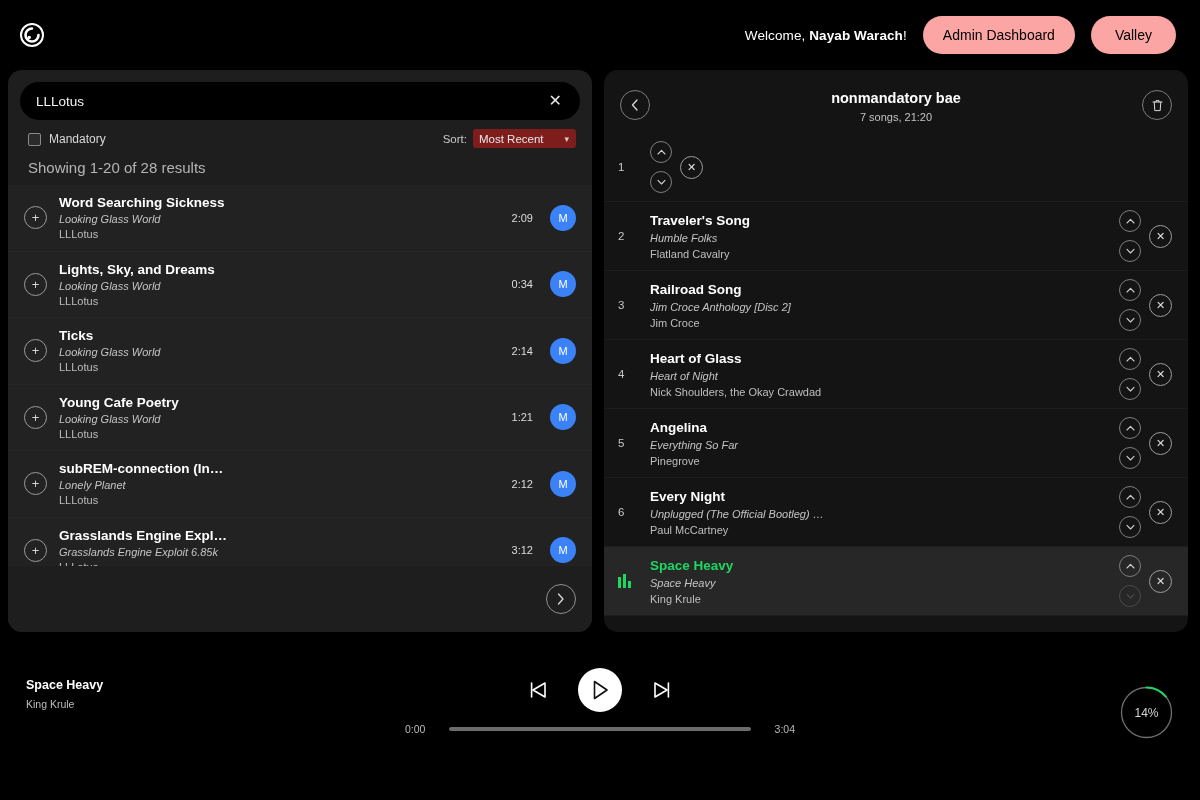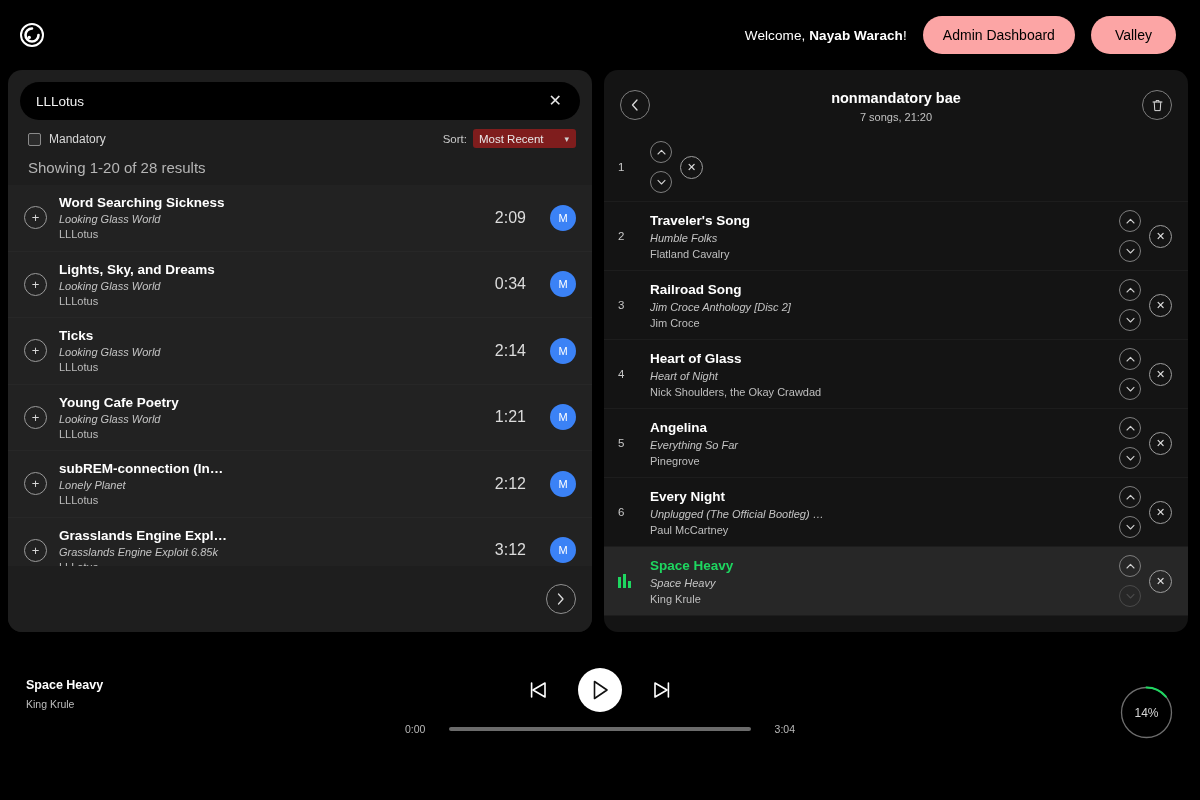--- a/index.html
+++ b/index.html
@@ -220,24 +220,24 @@
     margin-bottom: 3px;
   }
   .s-artist {
     font-size: 11px;
     color: #bdbdbd;
     white-space: nowrap;
     overflow: hidden;
     text-overflow: ellipsis;
   }
   .s-dur {
-    font-size: 16px;
+    font-size: 11px;
     color: #dcdcdc;
     flex: 0 0 auto;
-    margin-right: 12px;
+    margin-right: 5px;
   }
   .badge {
     flex: 0 0 auto;
     width: 26px; height: 26px;
     border-radius: 50%;
     background: #3b82f6;
     color: #ffffff;
     font-size: 11px;
     display: flex; align-items: center; justify-content: center;
     cursor: pointer;

